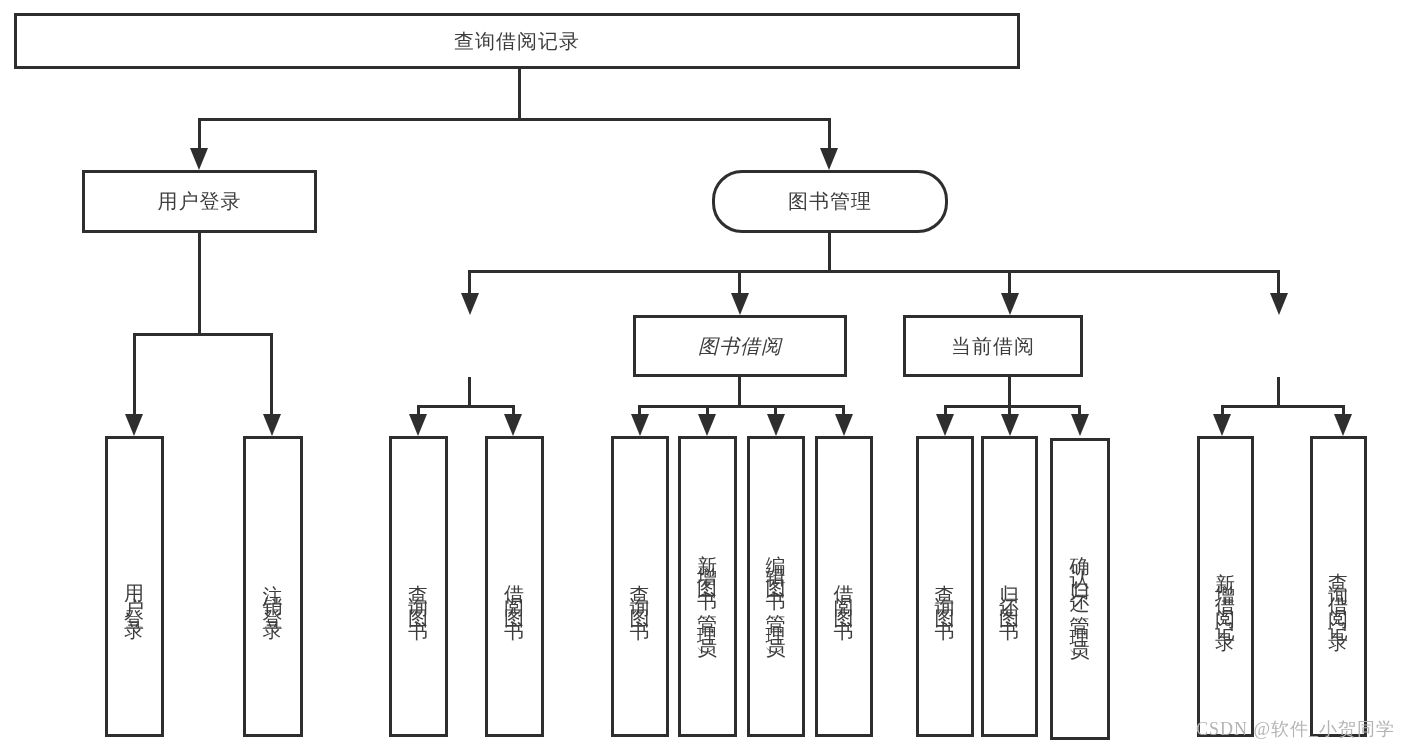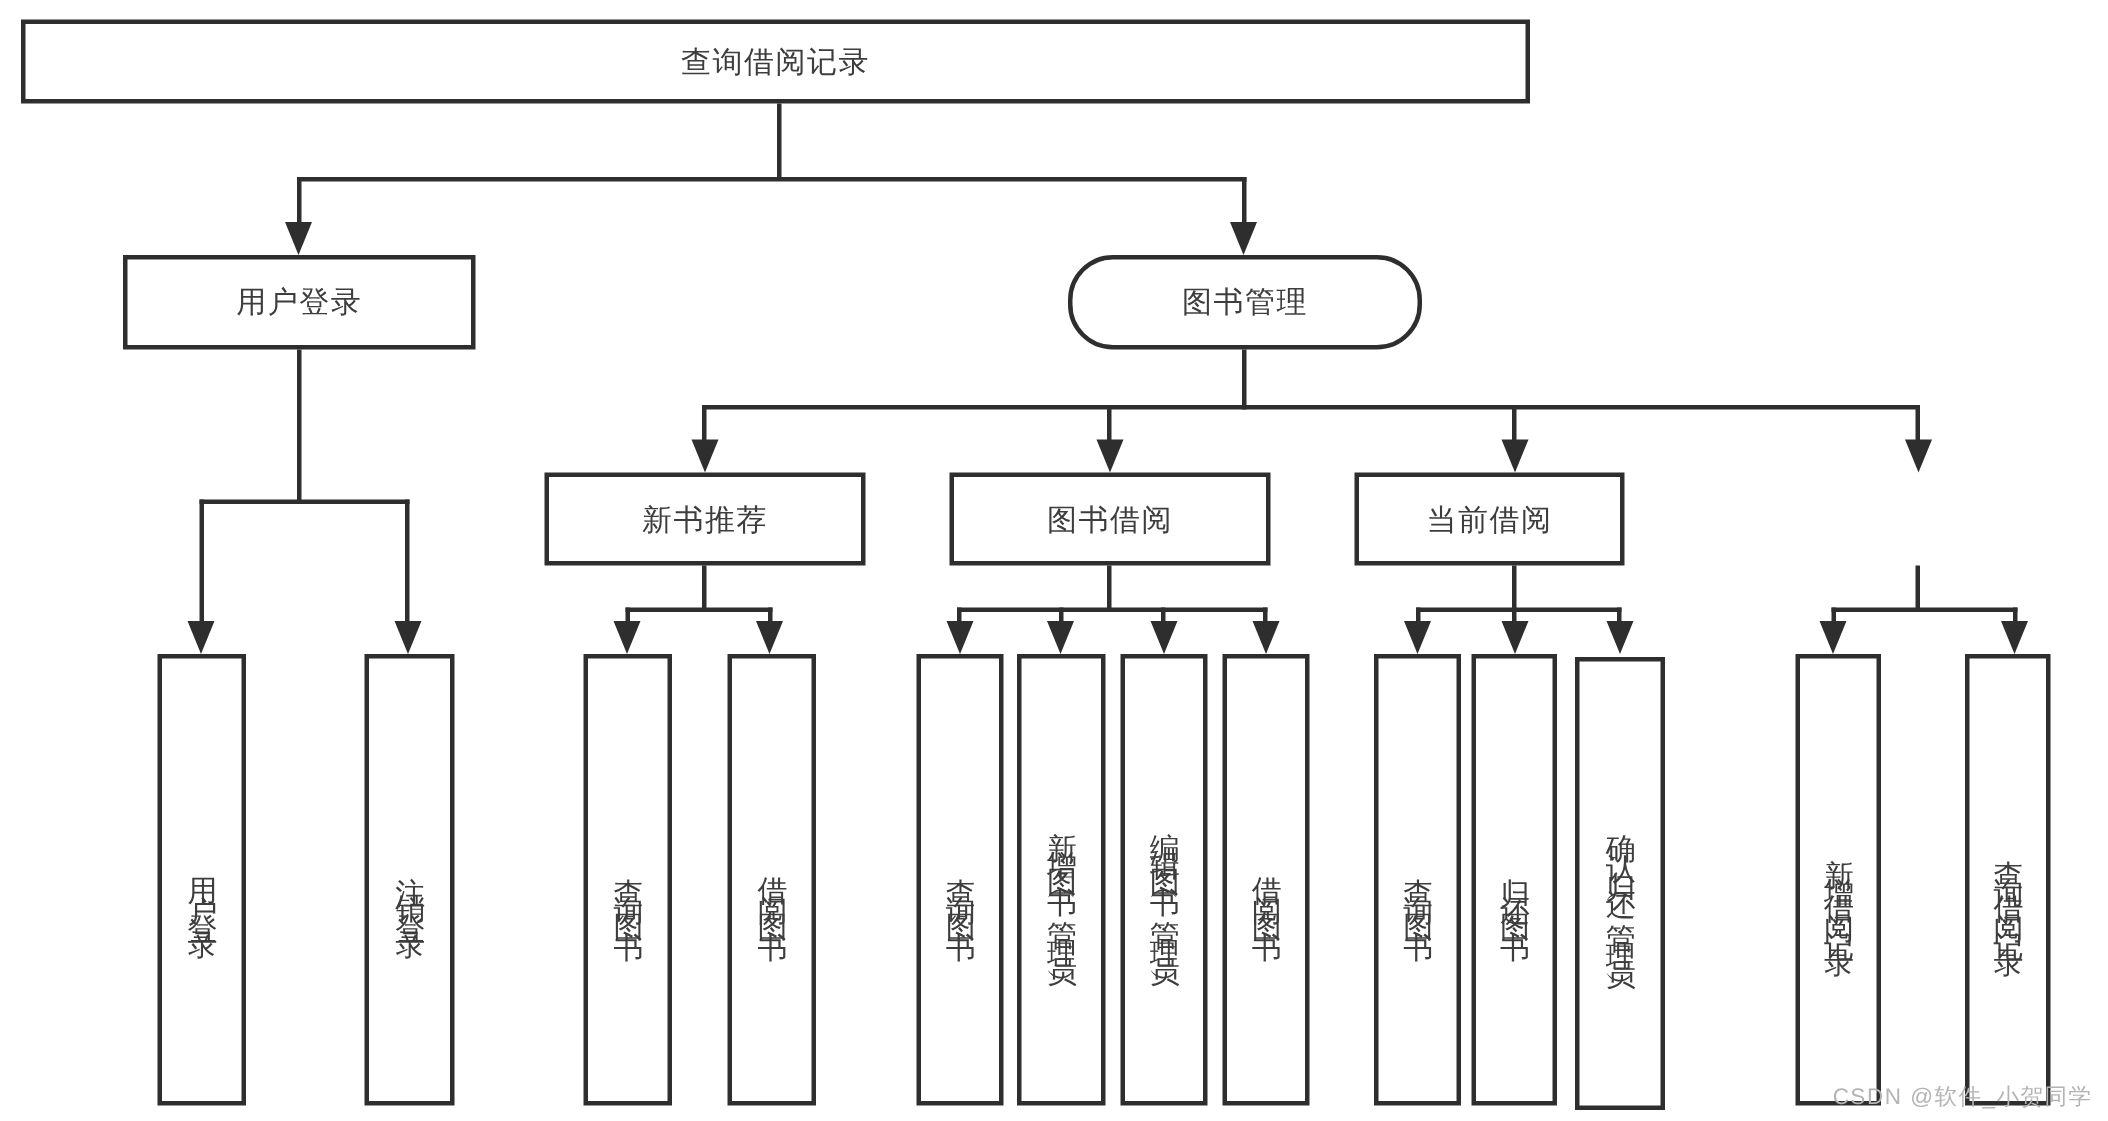--- a/index.html
+++ b/index.html
@@ -19,21 +19,21 @@
   }
   .hline{position:absolute;height:3px;background:#2e2e2e;}
   .vline{position:absolute;width:3px;background:#2e2e2e;}
   .arrow{
     position:absolute;width:0;height:0;
     border-left:9px solid transparent;border-right:9px solid transparent;
     border-top:22px solid #2e2e2e;
   }
   .watermark{
     position:absolute;right:10px;bottom:6px;
-    color:#b4b4b4;font-size:15px;letter-spacing:1px;white-space:nowrap;
+    color:#b4b4b4;font-size:18px;letter-spacing:1px;white-space:nowrap;font-family:Liberation Serif, serif;
   }
 </style>
 </head>
 <body>
 
 <div id="canvas">
 
   <div class="box" style="left:14px;top:13px;width:1006px;height:56px;">
     <span>查询借阅记录</span>
   </div>
@@ -70,24 +70,21 @@
   <div class="hline" style="left:468px;top:270px;width:812px;"></div>
   <div class="vline" style="left:468px;top:270px;height:25px;"></div>
   <div class="arrow" style="left:461px;top:293px;"></div>
   <div class="vline" style="left:738px;top:270px;height:25px;"></div>
   <div class="arrow" style="left:731px;top:293px;"></div>
   <div class="vline" style="left:1008px;top:270px;height:25px;"></div>
   <div class="arrow" style="left:1001px;top:293px;"></div>
   <div class="vline" style="left:1277px;top:270px;height:25px;"></div>
   <div class="arrow" style="left:1270px;top:293px;"></div>
 
-  <div class="box" style="left:363px;top:315px;width:214px;height:62px;">
-    <span>新书推荐</span>
-  </div>
-  <div class="box" style="left:633px;top:315px;width:214px;height:62px;">
+  <div class="box" style="left:633px;top:315px;width:214px;height:62px;font-style:italic;">
     <span>图书借阅</span>
   </div>
   <div class="box" style="left:903px;top:315px;width:180px;height:62px;">
     <span>当前借阅</span>
   </div>
 
   <div class="vline" style="left:468px;top:377px;height:31px;"></div>
   <div class="hline" style="left:417px;top:405px;width:98px;"></div>
   <div class="vline" style="left:417px;top:405px;height:11px;"></div>
   <div class="arrow" style="left:409px;top:414px;"></div>

